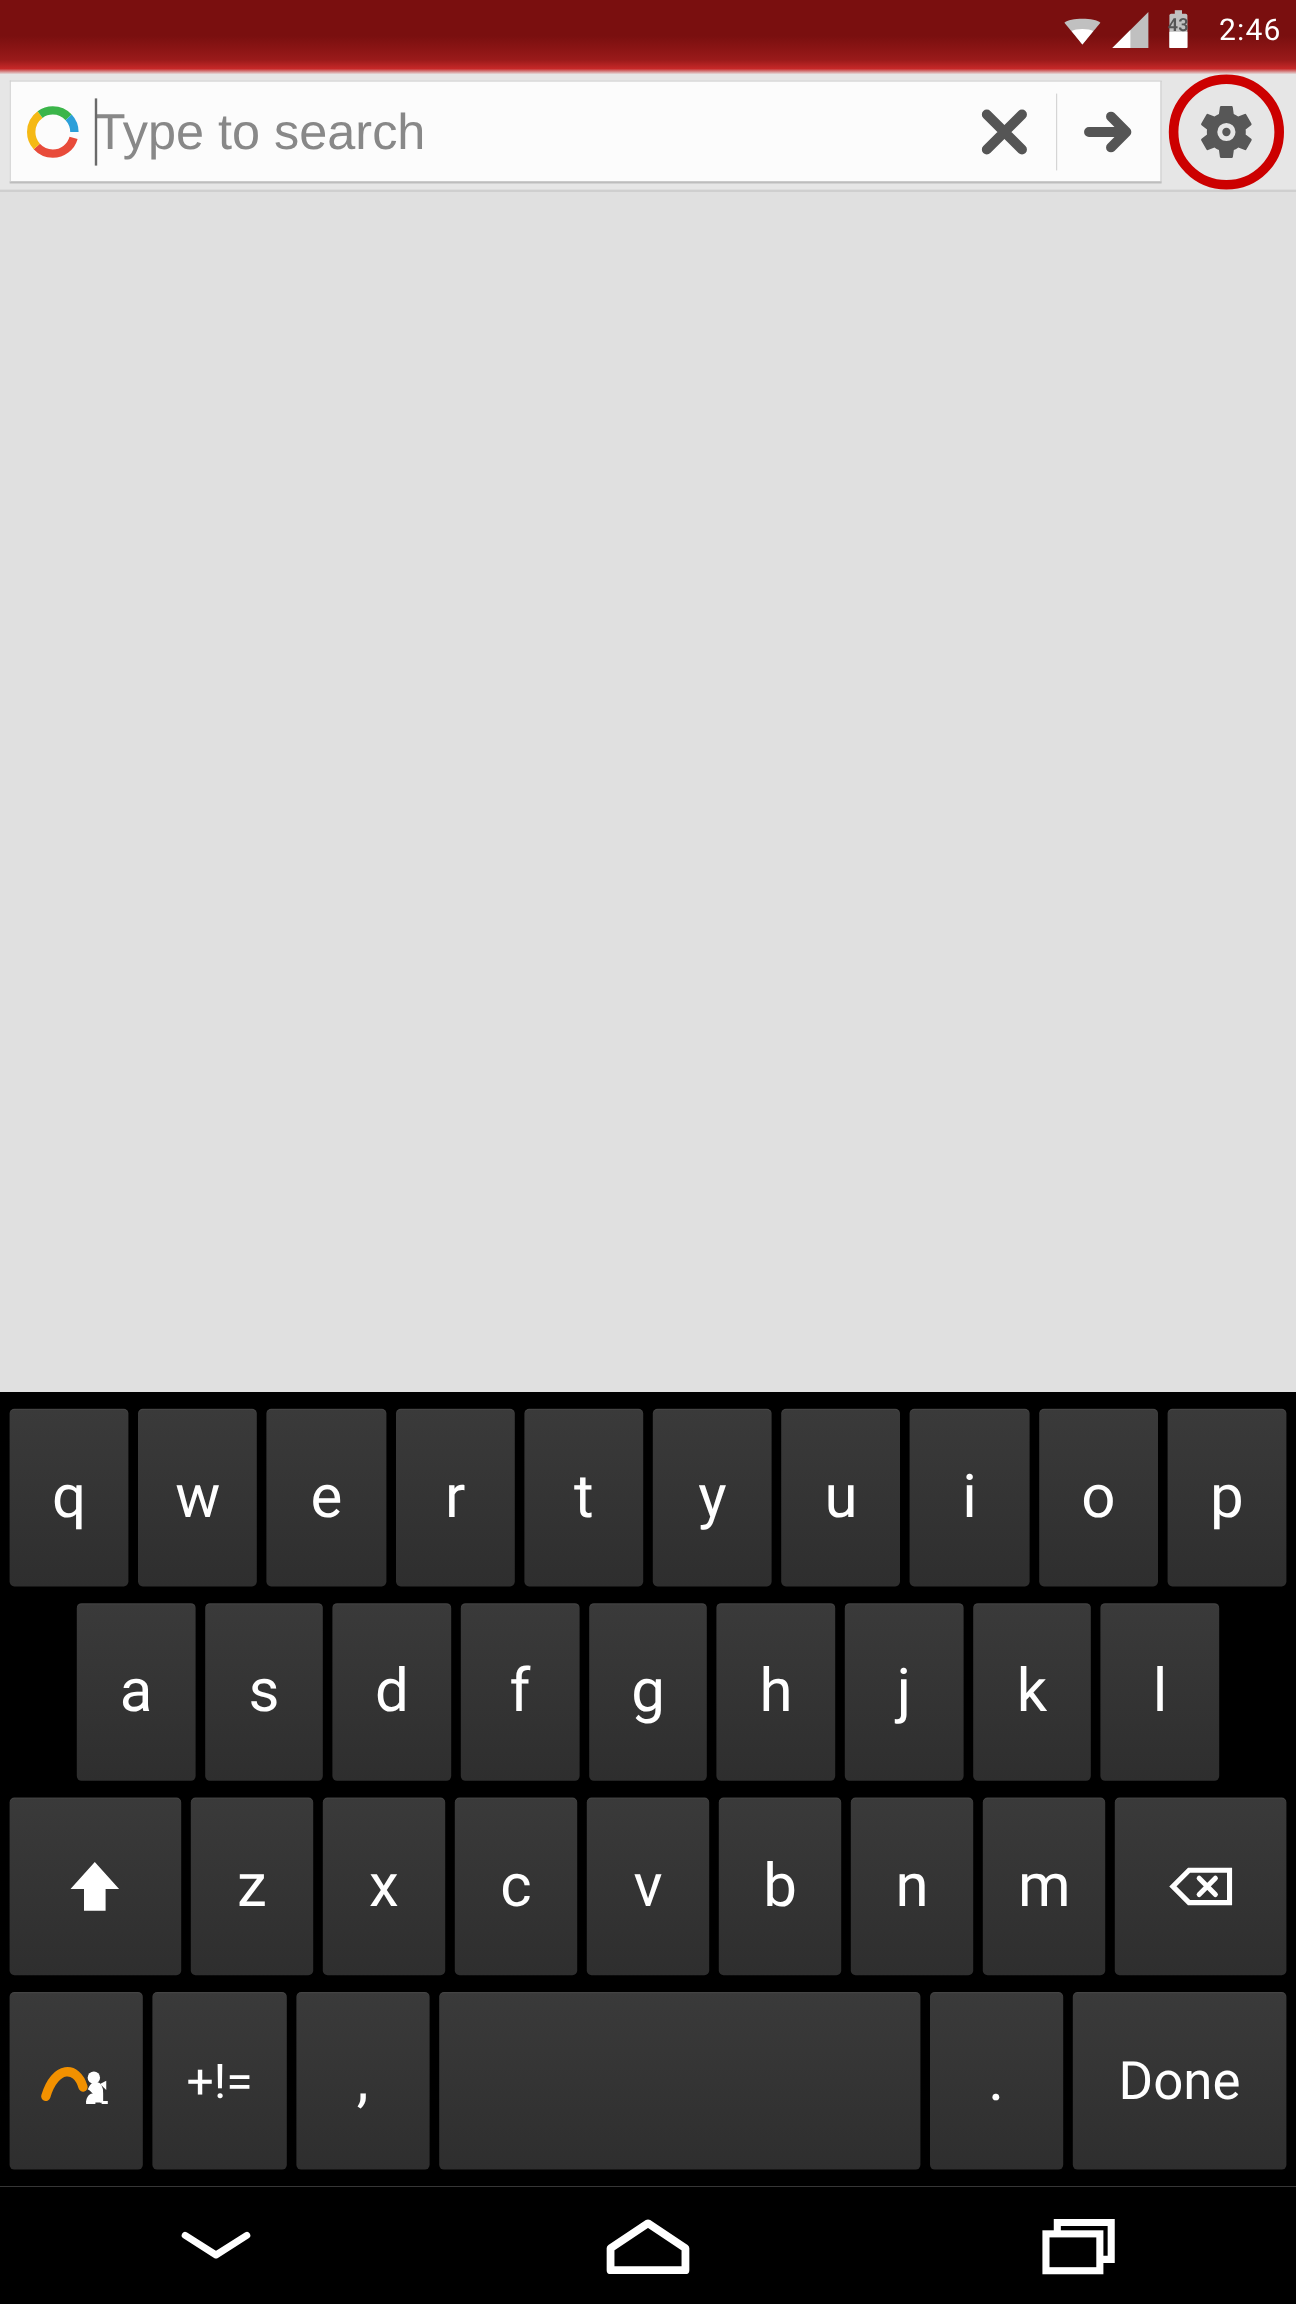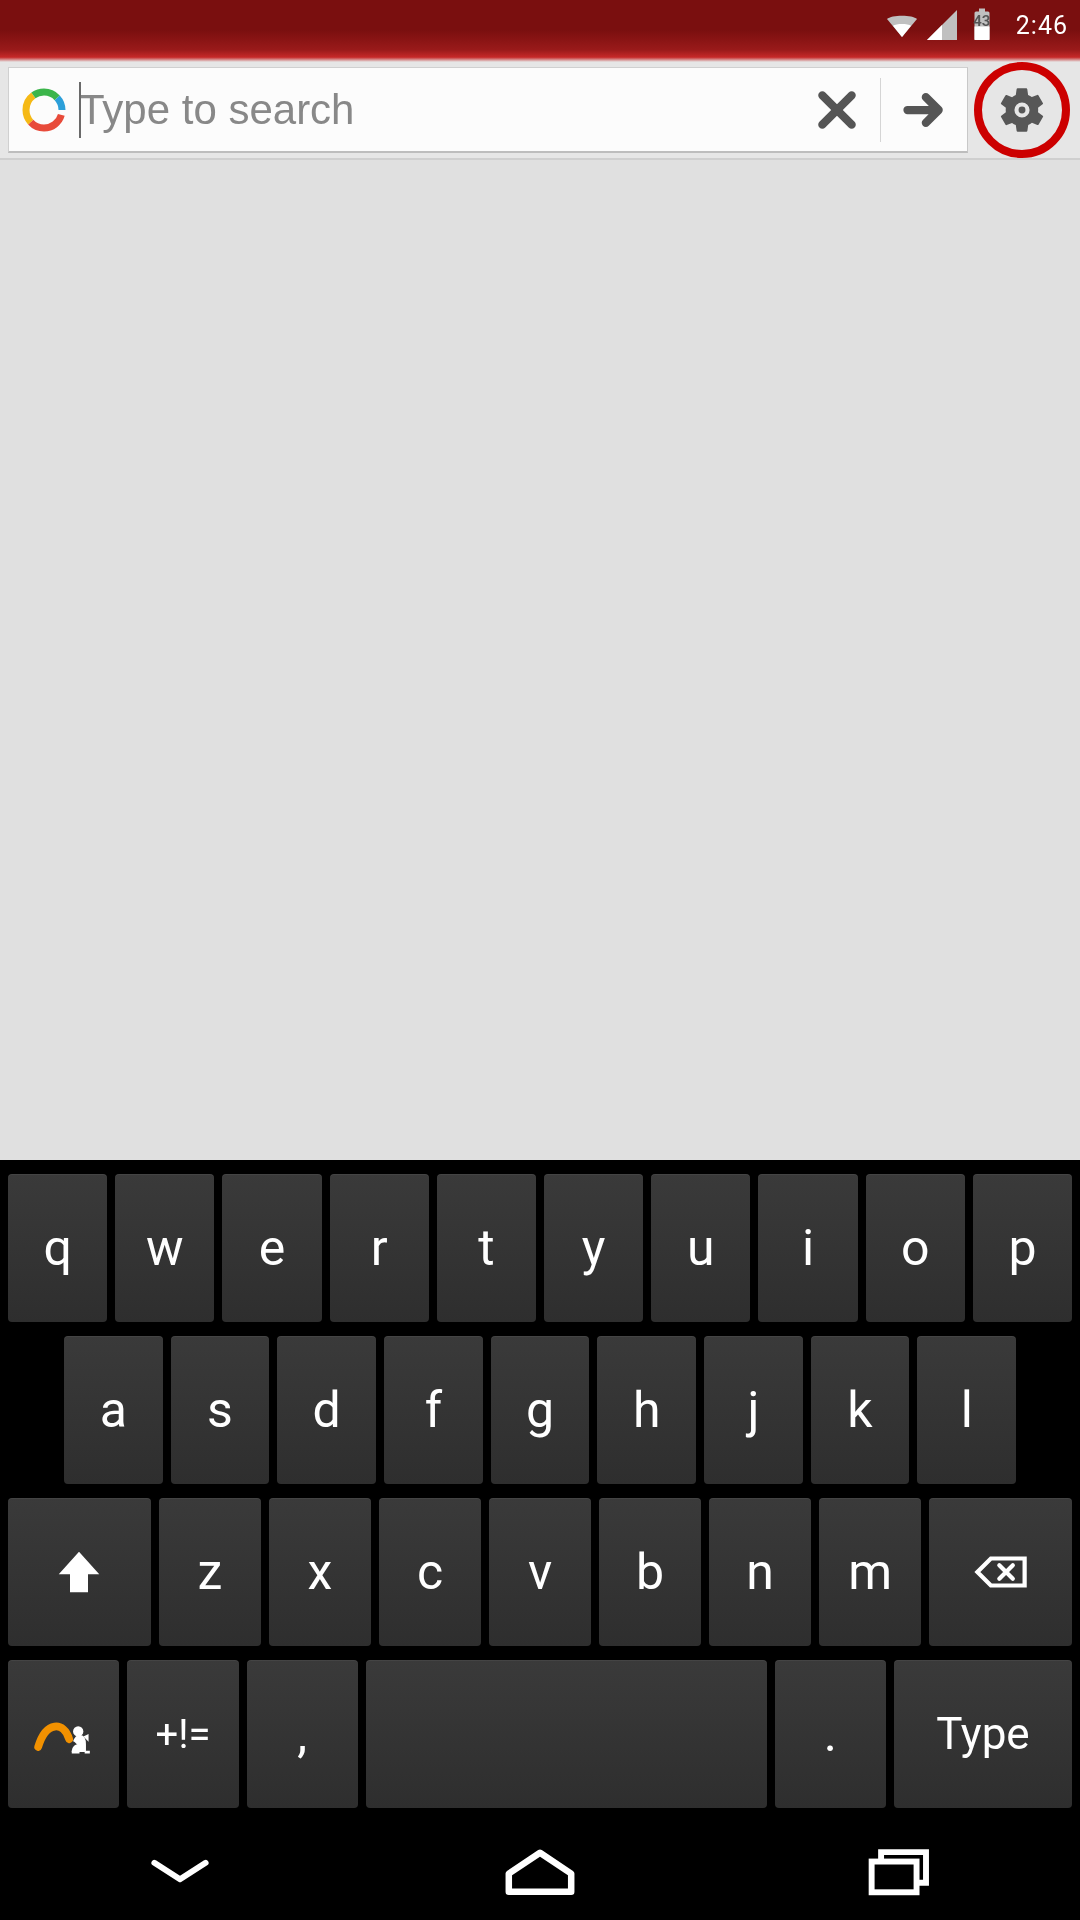--- a/index.html
+++ b/index.html
@@ -203,21 +203,21 @@
         <path d="M32 22 c 2 -6 8 -6 8 2 l0 6 M30 30 l6 0 M40 30 l4 0" fill="#fff" stroke="#fff" stroke-width="2"></path>
         <circle cx="35" cy="14" r="4" fill="#fff"></circle>
         <path d="M30 30 c0 -8 10 -8 10 0" fill="#fff"></path>
         <path d="M39 18 l4 -2 l0 6 z" fill="#fff"></path>
       </svg>
     </div>
     <div class="key key-sym key-func">+!=</div>
     <div class="key key-comma">,</div>
     <div class="key key-space"></div>
     <div class="key key-period">.</div>
-    <div class="key key-done">Type</div>
+    <div class="key key-done">Done</div>
   </div>
 </div>
 
 <div class="nav-bar">
   <div class="nav-btn">
     <svg viewBox="0 0 60 30" width="70" height="40">
         <path d="M8 8 L30 22 L52 8" stroke-linecap="round" stroke-linejoin="round"></path>
       </svg>
   </div>
   <div class="nav-btn">

